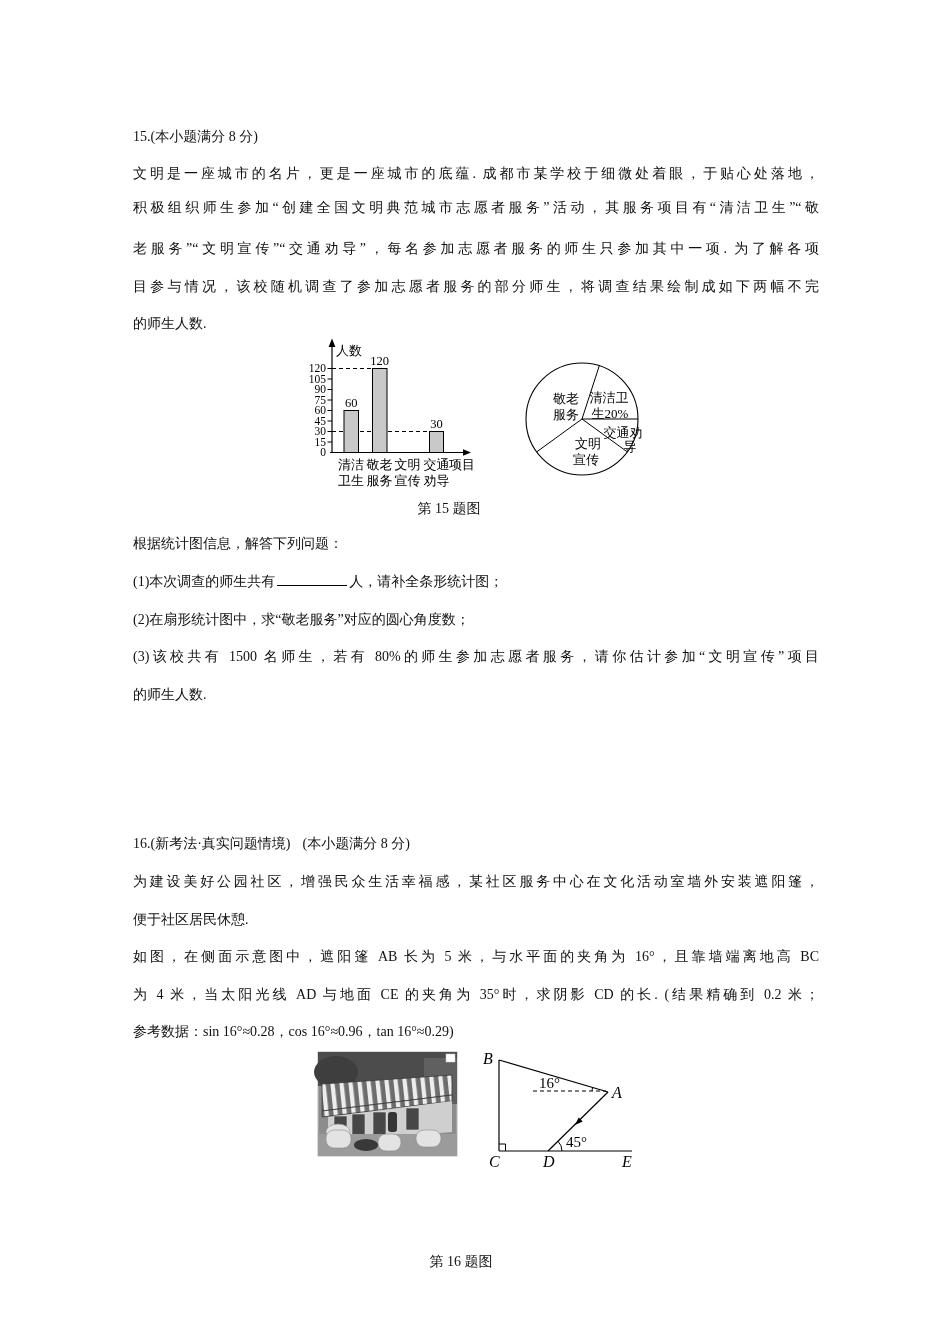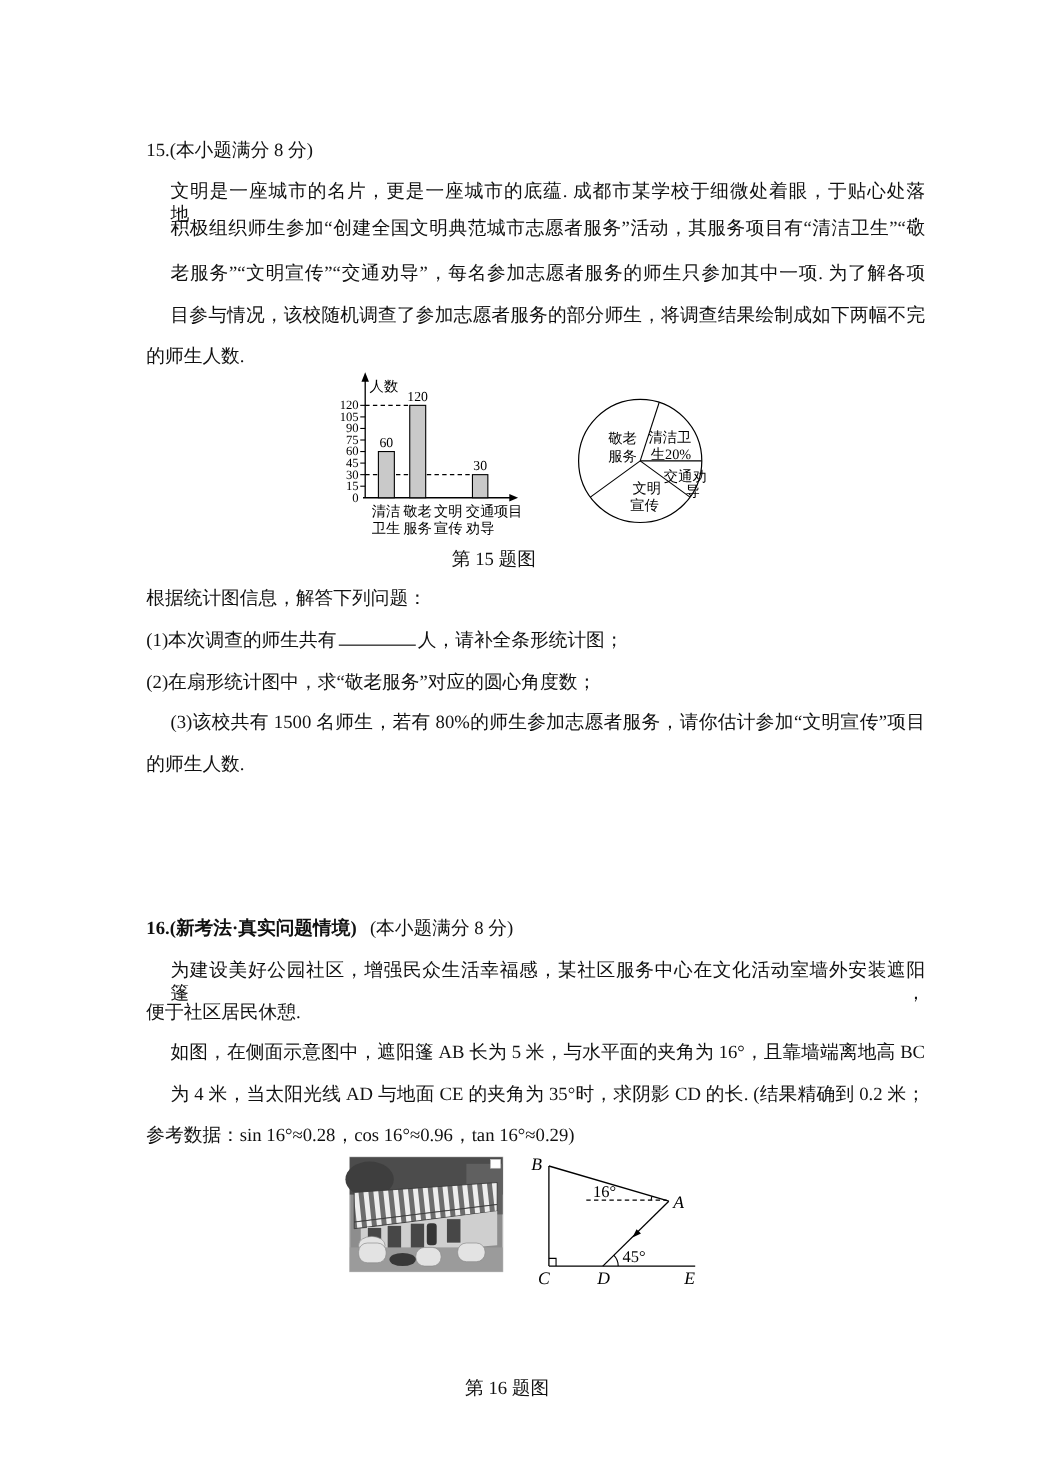--- a/index.html
+++ b/index.html
@@ -3,27 +3,27 @@
 <meta charset="utf-8">
 <style>
   html,body{margin:0;padding:0;}
   body{
     width:950px;height:1344px;background:#ffffff;position:relative;
     font-family:"Liberation Serif","DejaVu Serif",serif;color:#111;
     overflow:hidden;
   }
   .line{
     position:absolute;left:133px;width:686px;
-    font-size:17px;line-height:21px;white-space:normal;
+    font-size:14px;line-height:21px;white-space:normal;
     text-align:justify;
   }
-  .just{text-align-last:justify;margin-left:22px;}
+  .just{text-align-last:justify;}
   .center{text-align:right;text-align-last:center;}
   .it{}
-  .bold{font-weight:bold;}
+  .bold{font-weight:normal;}
   .gap{display:inline-block;width:12px;}
   .blank{
     display:inline-block;width:70px;height:14px;
     border-bottom:1.2px solid #000;margin:0 2px;vertical-align:baseline;
   }
   svg{position:absolute;overflow:visible;}
   svg text{font-family:"Liberation Serif","DejaVu Serif",serif;fill:#000;}
   .svg-cjk{font-size:13px;}
   .tick-lbl{font-size:11.5px;}
   .val-lbl{font-size:12.5px;}

